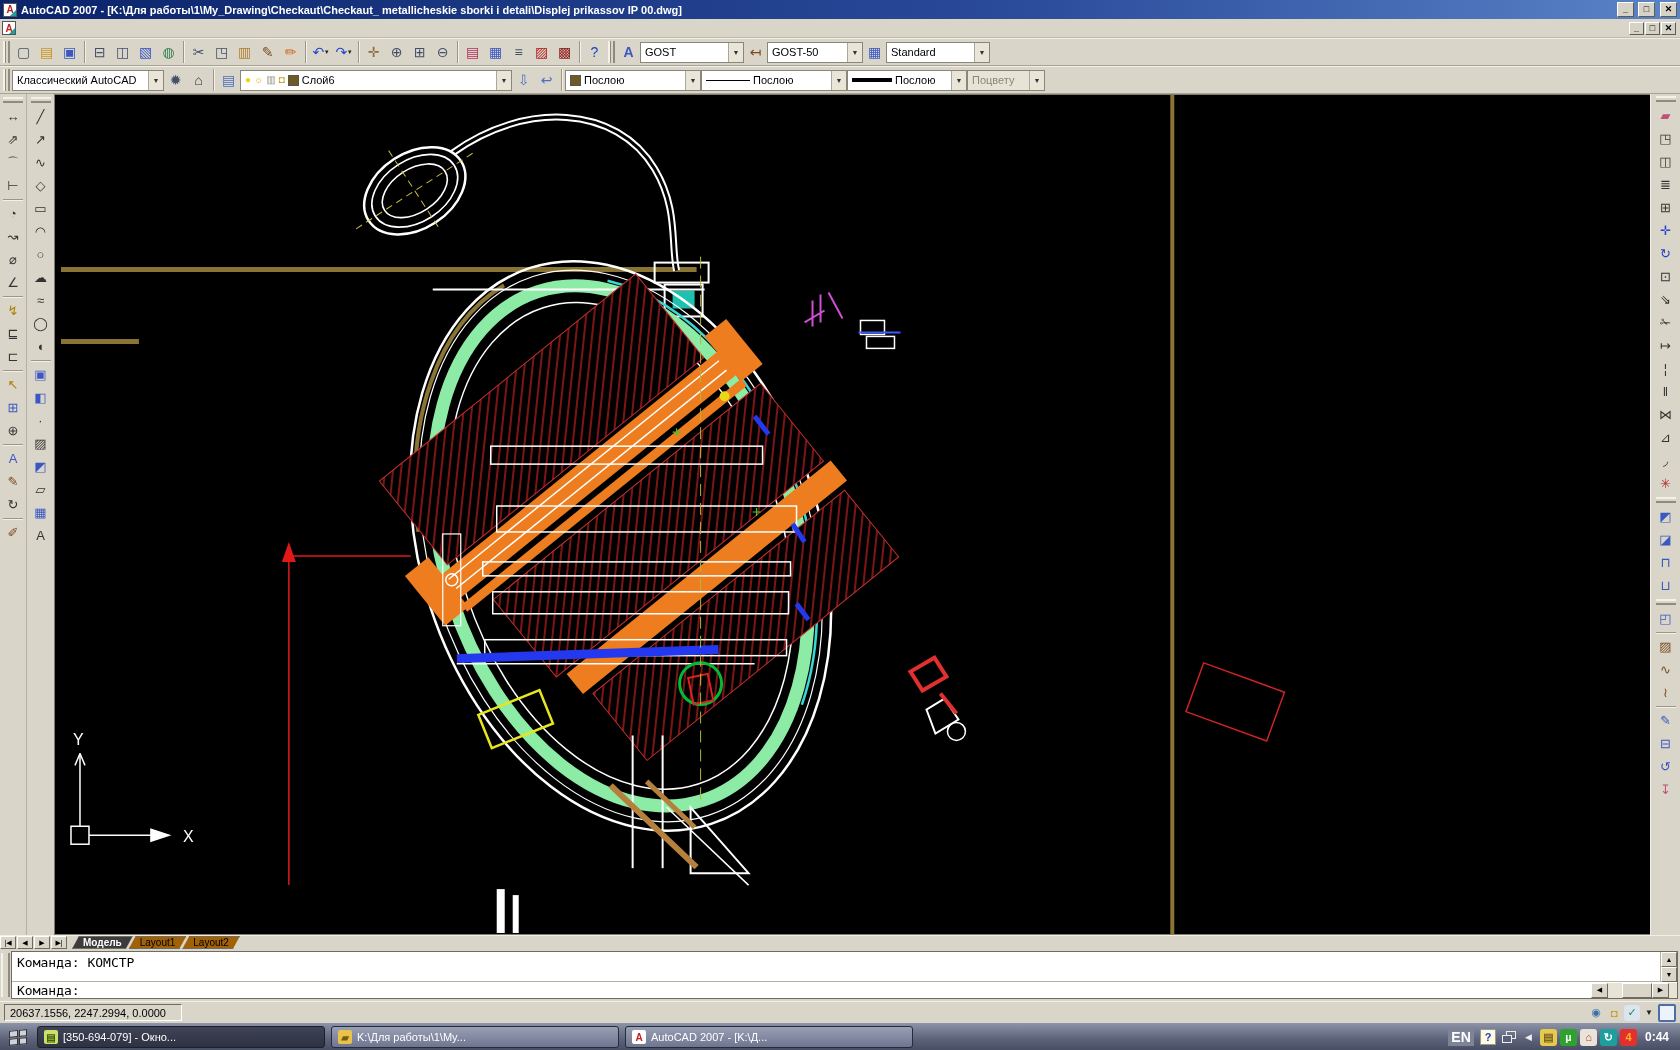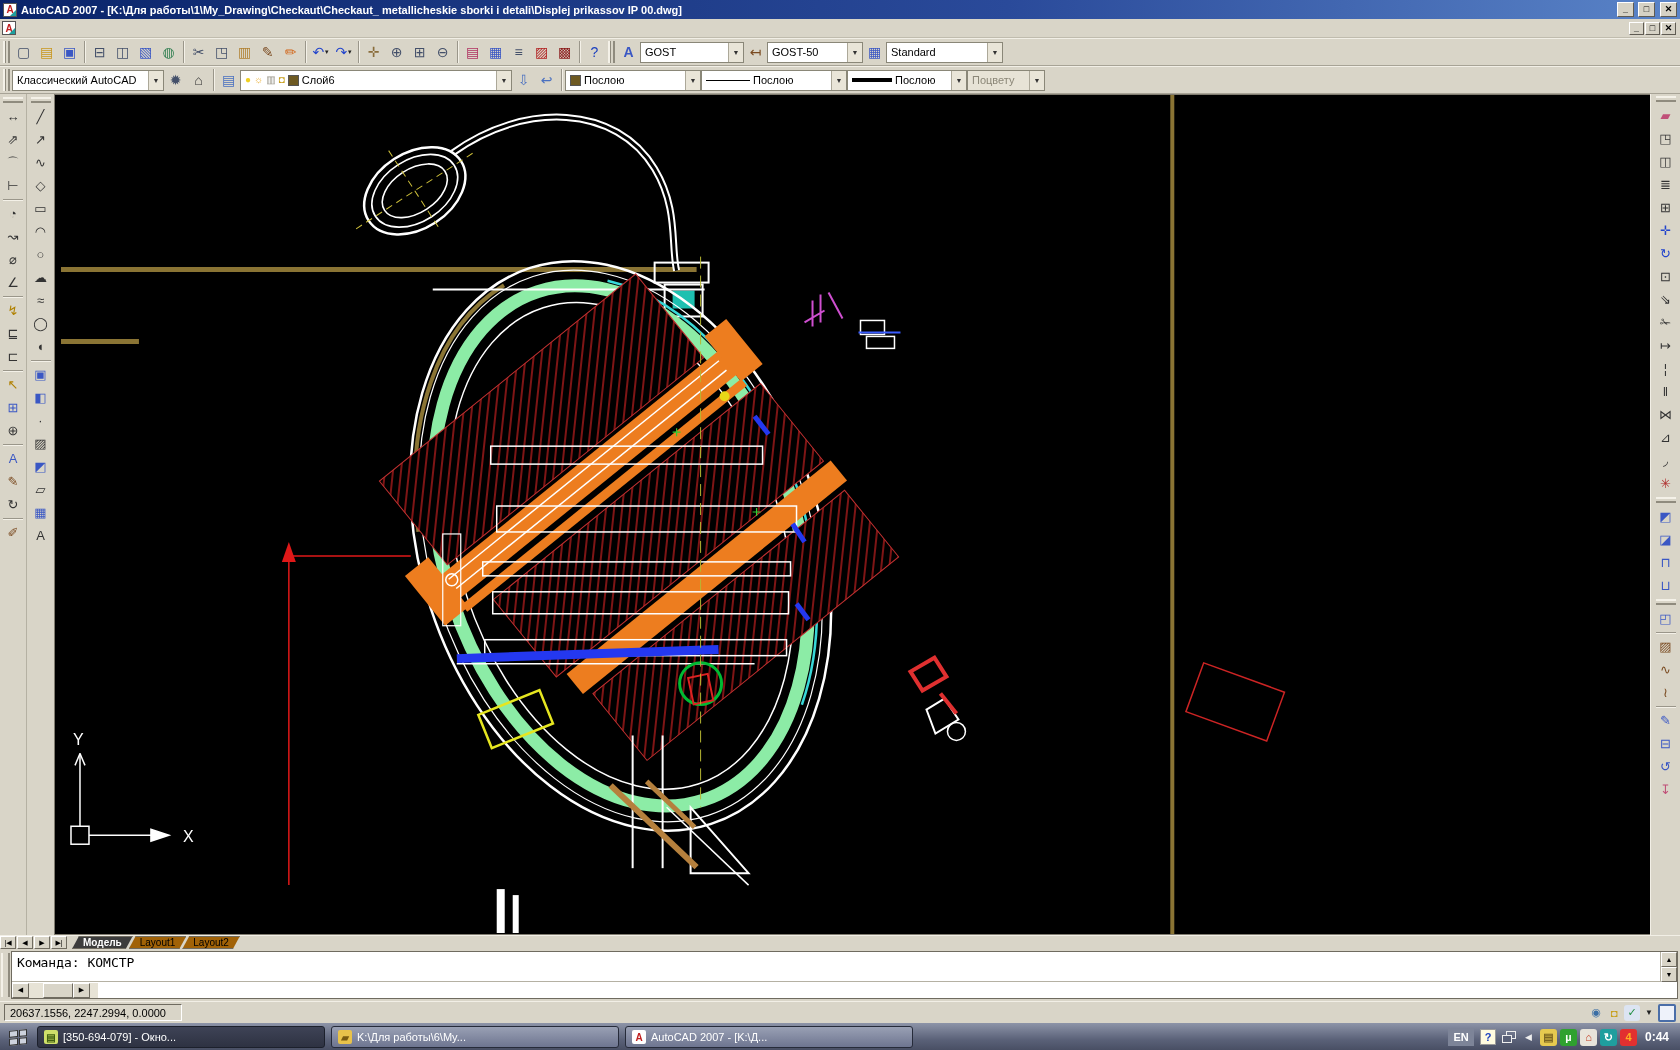--- a/index.html
+++ b/index.html
@@ -95,21 +95,21 @@
   
   .taskbar{height:28px;background:linear-gradient(#8d94a8,#5a6178 60%,#474d62);display:flex;align-items:center;padding:0 5px;gap:6px;color:#fff}
   .startflag{width:26px;height:20px;display:flex;align-items:center;justify-content:center}
   .flaggrid{width:18px;height:15px;display:grid;grid-template-columns:1fr 1fr;grid-template-rows:1fr 1fr;gap:1px;transform:skewY(-6deg)}
   .flaggrid div{background:#cdd2dd;border:1px solid #333}
   .taskbtn{height:22px;width:288px;border-radius:3px;border:1px solid #262b3a;background:linear-gradient(#99a0b4,#6e7590);
     display:flex;align-items:center;gap:5px;padding:0 6px;font-size:11px;white-space:nowrap;overflow:hidden}
   .taskbtn.pressed{background:linear-gradient(#3e4356,#2e3242);border-color:#1c202c}
   .tbicon{width:14px;height:14px;flex:none;display:flex;align-items:center;justify-content:center;font-size:10px;font-weight:bold;border-radius:2px}
   .langbox{margin-left:auto;width:26px;height:18px;background:#7d8498;display:flex;align-items:center;justify-content:center;
-    font-size:11px;font-weight:bold;color:#fff}
+    font-size:14px;font-weight:bold;color:#fff}
   .helpico{width:16px;height:16px;background:#fffbe0;color:#1a3fbf;border:1px solid #999;display:flex;align-items:center;justify-content:center;font-weight:bold;font-size:11px}
   .restico{width:15px;height:13px;position:relative}
   .restico i{position:absolute;border:1px solid #eee;width:10px;height:8px;display:block}
   .restico i:first-child{left:4px;top:0}
   .restico i:last-child{left:0;top:4px;background:#5a6178}
   .collapse{font-size:9px;color:#eee;padding:0 2px}
   .trayico{width:17px;height:17px;border-radius:3px;display:flex;align-items:center;justify-content:center;font-size:11px;font-weight:bold}
   .clock{font-size:12px;font-weight:bold;padding:0 6px 0 2px;color:#fff}
 </style>
 </head>
@@ -227,21 +227,21 @@
   <div class="tbtn">
       <span class="gl" style="color:#7a4a20">↤</span>
     </div>
   <div class="combo" style="width:96px">
     <span class="cv">GOST-50</span>
     <span class="arr">▼</span>
   </div>
   <div class="tbtn">
       <span class="gl" style="color:#3a57c4">▦</span>
     </div>
-  <div class="combo" style="width:117px">
+  <div class="combo" style="width:104px">
     <span class="cv">Standard</span>
     <span class="arr">▼</span>
   </div>
 </div>
 
 <div class="tbrow">
   <div class="tgrip"></div>
   <div class="combo" style="width:152px">
     <span class="cv">Классический AutoCAD</span>
     <span class="arr">▼</span>
@@ -663,20 +663,21 @@
   <div class="cgrip"></div>
   <div class="cmdbox">
     <div class="chist">
       <div class="chtext">Команда: КОМСТР</div>
       <div class="vscroll">
         <div class="sbtn">▲</div>
         <div class="sbtn">▼</div>
       </div>
     </div>
     <div class="ccur">
+      <div class="cctext">Команда:</div>
       <div class="hscroll">
         <div class="sbtn">◀</div>
         <div class="hthumb"></div>
         <div class="sbtn">▶</div>
       </div>
     </div>
   </div>
 </div>
 
 <div class="statusbar">
@@ -701,21 +702,21 @@
         <div></div>
       </div>
   </div>
   <div id="taskbtns" style="display:flex;gap:6px">
       <div class="taskbtn pressed">
         <div class="tbicon" style="background: rgb(207, 224, 106); color: rgb(64, 96, 16);">▤</div>
         <span>[350-694-079] - Окно...</span>
       </div>
       <div class="taskbtn">
         <div class="tbicon" style="background: rgb(232, 194, 74); color: rgb(122, 92, 16);">▰</div>
-        <span>K:\Для работы\6\My...</span>
+        <span>K:\Для работы\1\My...</span>
       </div>
       <div class="taskbtn">
         <div class="tbicon" style="background: rgb(255, 255, 255); color: rgb(192, 32, 32);">A</div>
         <span>AutoCAD 2007 - [K:\Д...</span>
       </div>
     </div>
   <div class="langbox">EN</div>
   <div class="helpico">?</div>
   <div class="restico">
       <i></i>

